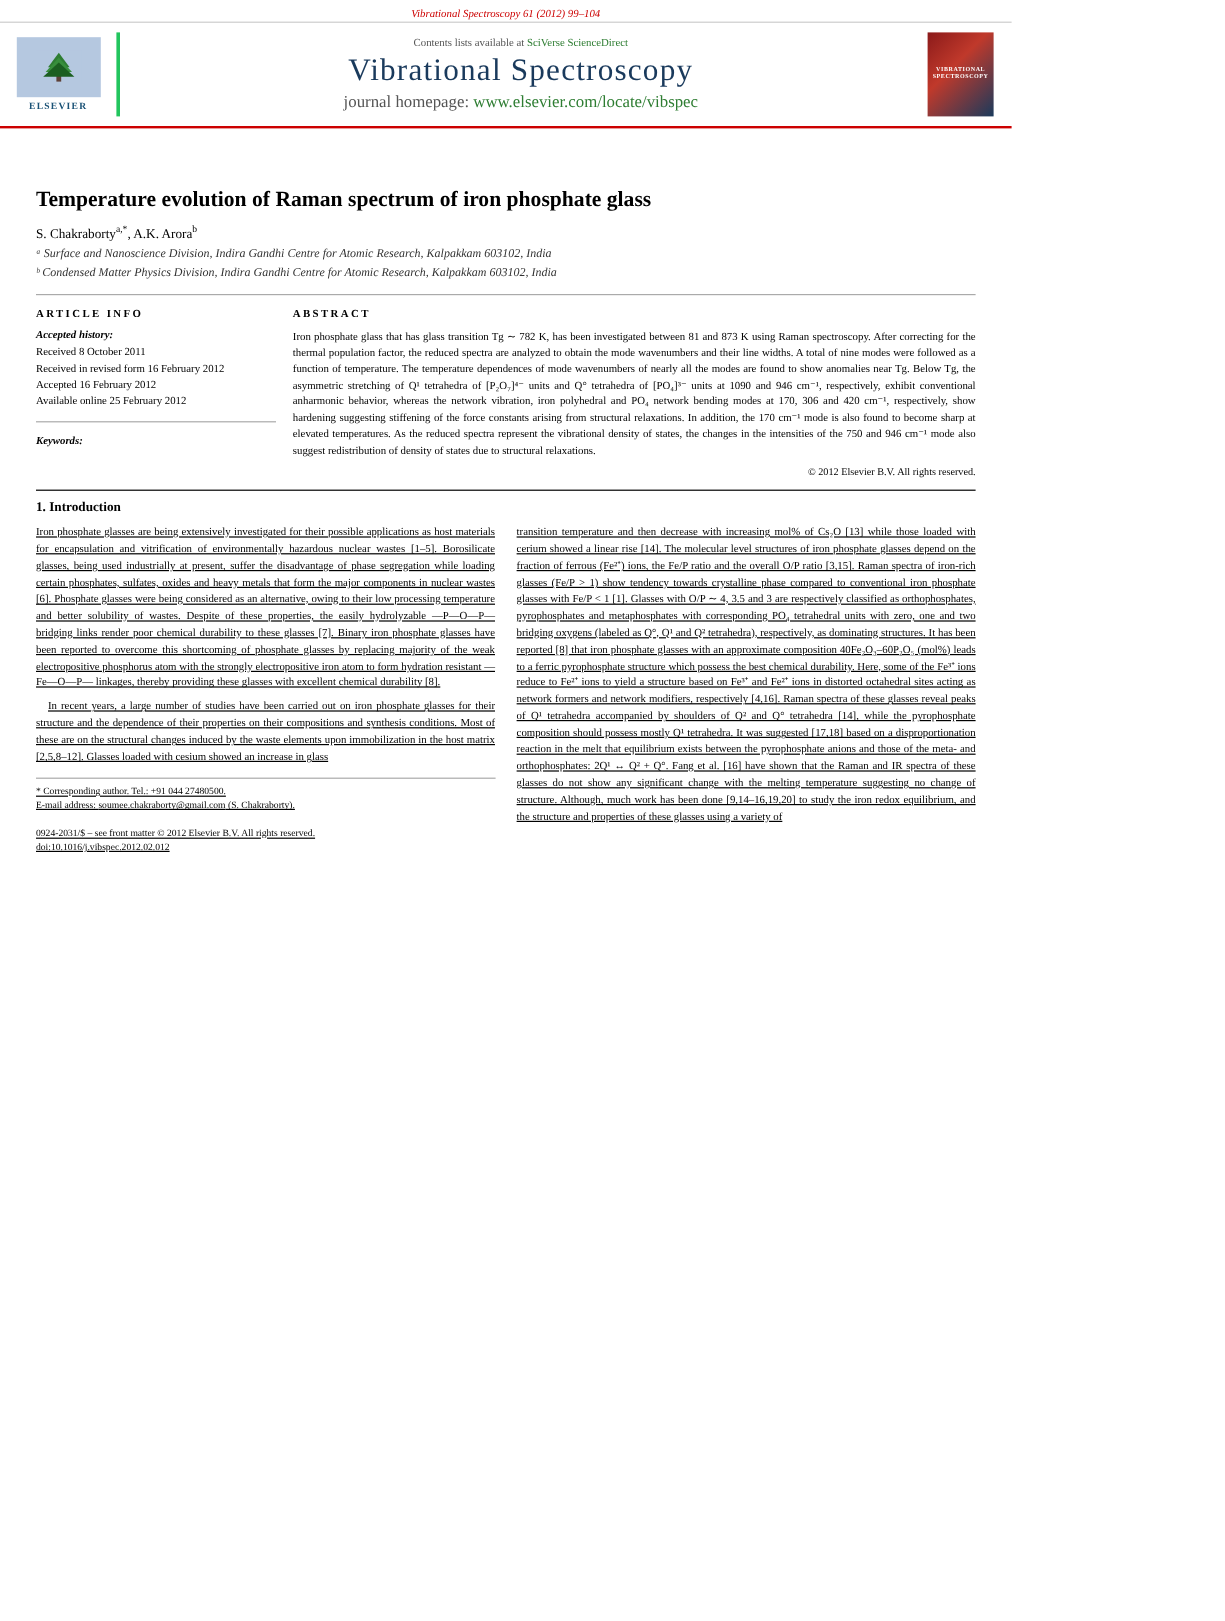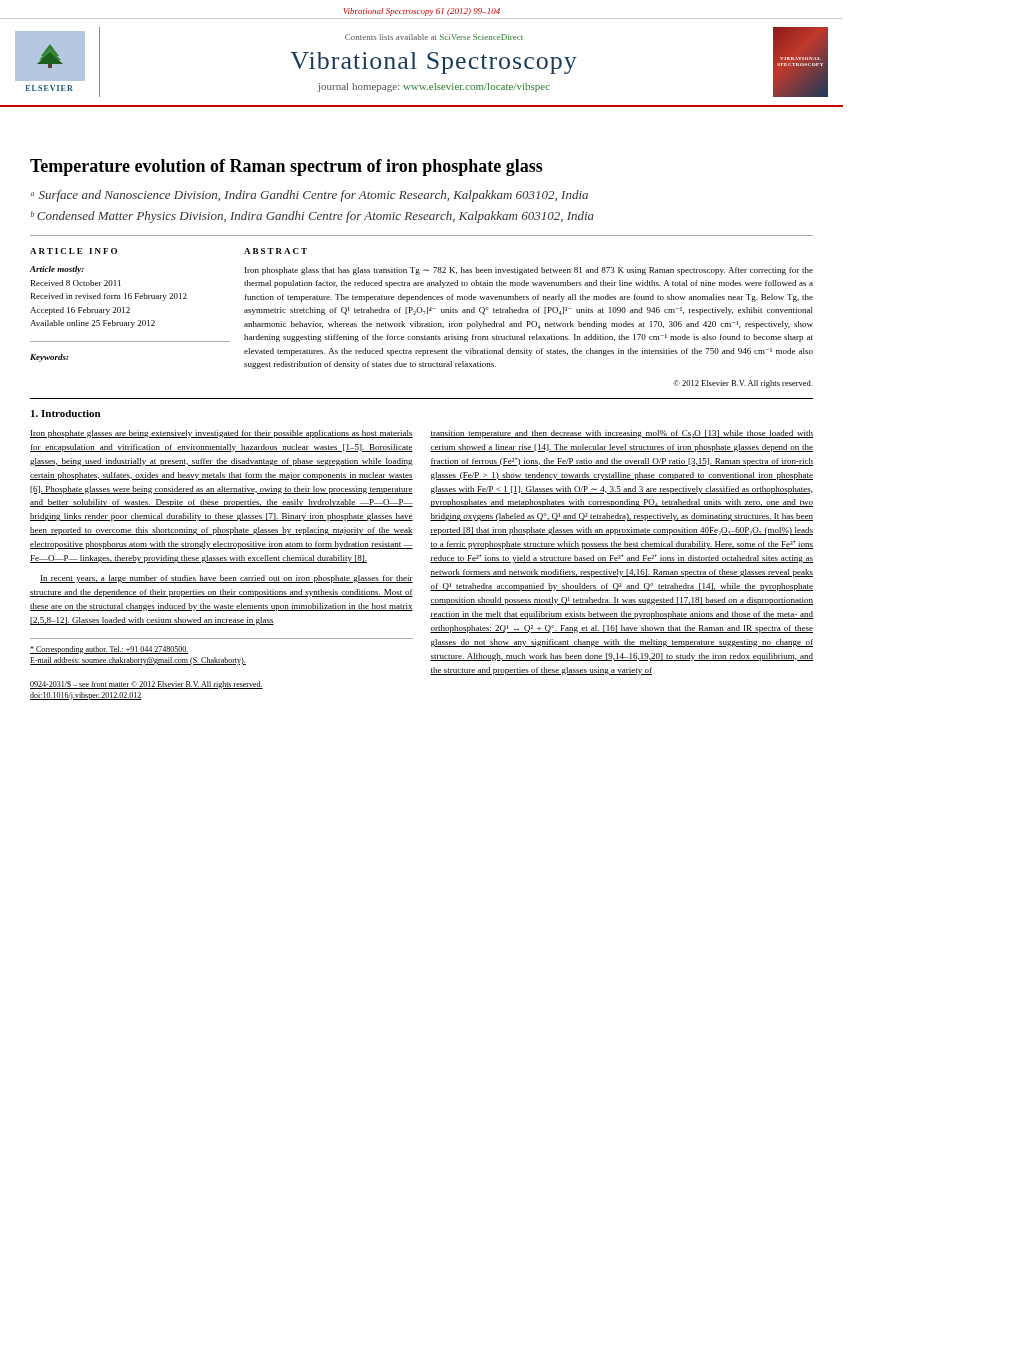--- a/index.html
+++ b/index.html
@@ -37,21 +37,21 @@
       padding: 8px 10px;
       gap: 10px;
     }
 
     .elsevier-logo {
       width: 90px;
       display: flex;
       flex-direction: column;
       align-items: center;
       justify-content: center;
-      border-right: 1px solid #22c55e;
+      border-right: 3px solid #22c55e;
       padding-right: 10px;
     }
 
     .elsevier-logo-box {
       width: 70px;
       height: 50px;
       background: #b5c8e0;
       display: flex;
       align-items: center;
       justify-content: center;
@@ -86,21 +86,21 @@
 
     .journal-name {
       font-size: 26px;
       font-weight: normal;
       color: #1a3a5c;
       letter-spacing: 1px;
       font-family: 'Times New Roman', serif;
     }
 
     .journal-homepage {
-      font-size: 11px;
+      font-size: 14px;
       color: #555;
     }
 
     .journal-homepage a {
       color: #2e7d32;
       text-decoration: none;
     }
 
     .journal-cover-img {
       width: 65px;
@@ -151,21 +151,21 @@
       font-size: 11px;
       color: #000;
       margin-bottom: 4px;
     }
 
     .article-authors sup {
       font-size: 8px;
     }
 
     .author-affiliations {
-      font-size: 13px;
+      font-size: 10px;
       font-style: italic;
       color: #333;
       margin-bottom: 2px;
       line-height: 1.4;
     }
 
     .divider-line {
       border: none;
       border-top: 1px solid #aaa;
       margin: 10px 0;
@@ -358,32 +358,35 @@
       <div class="cover-box">
         <div class="cover-box-text">VIBRATIONAL<br>SPECTROSCOPY</div>
       </div>
     </div>
   </div>
 
   <div class="main-content">
 
     <div class="article-title">Temperature evolution of Raman spectrum of iron phosphate glass</div>
 
+    <div class="article-authors">
+      <span>S. Chakraborty<sup>a</sup><sup>,</sup><sup>*</sup>, A.K. Arora<sup>b</sup></span>
+    </div>
 
     <div class="author-affiliations">ᵃ Surface and Nanoscience Division, Indira Gandhi Centre for Atomic Research, Kalpakkam 603102, India</div>
     <div class="author-affiliations">ᵇ Condensed Matter Physics Division, Indira Gandhi Centre for Atomic Research, Kalpakkam 603102, India</div>
 
     <hr class="divider-line">
 
     <div class="two-col-section">
 
       <div class="article-info-col">
         <div class="article-info-header">ARTICLE INFO</div>
 
-        <div class="info-section-title">Article mostly:</div>
+        <div class="info-section-title">Accepted history:</div>
         <div class="info-line">Received 8 October 2011</div>
         <div class="info-line">Received in revised form 16 February 2012</div>
         <div class="info-line">Accepted 16 February 2012</div>
         <div class="info-line">Available online 25 February 2012</div>
 
         <hr class="divider-line">
 
         <div class="info-section-title">Keywords:</div>
       </div>
 

